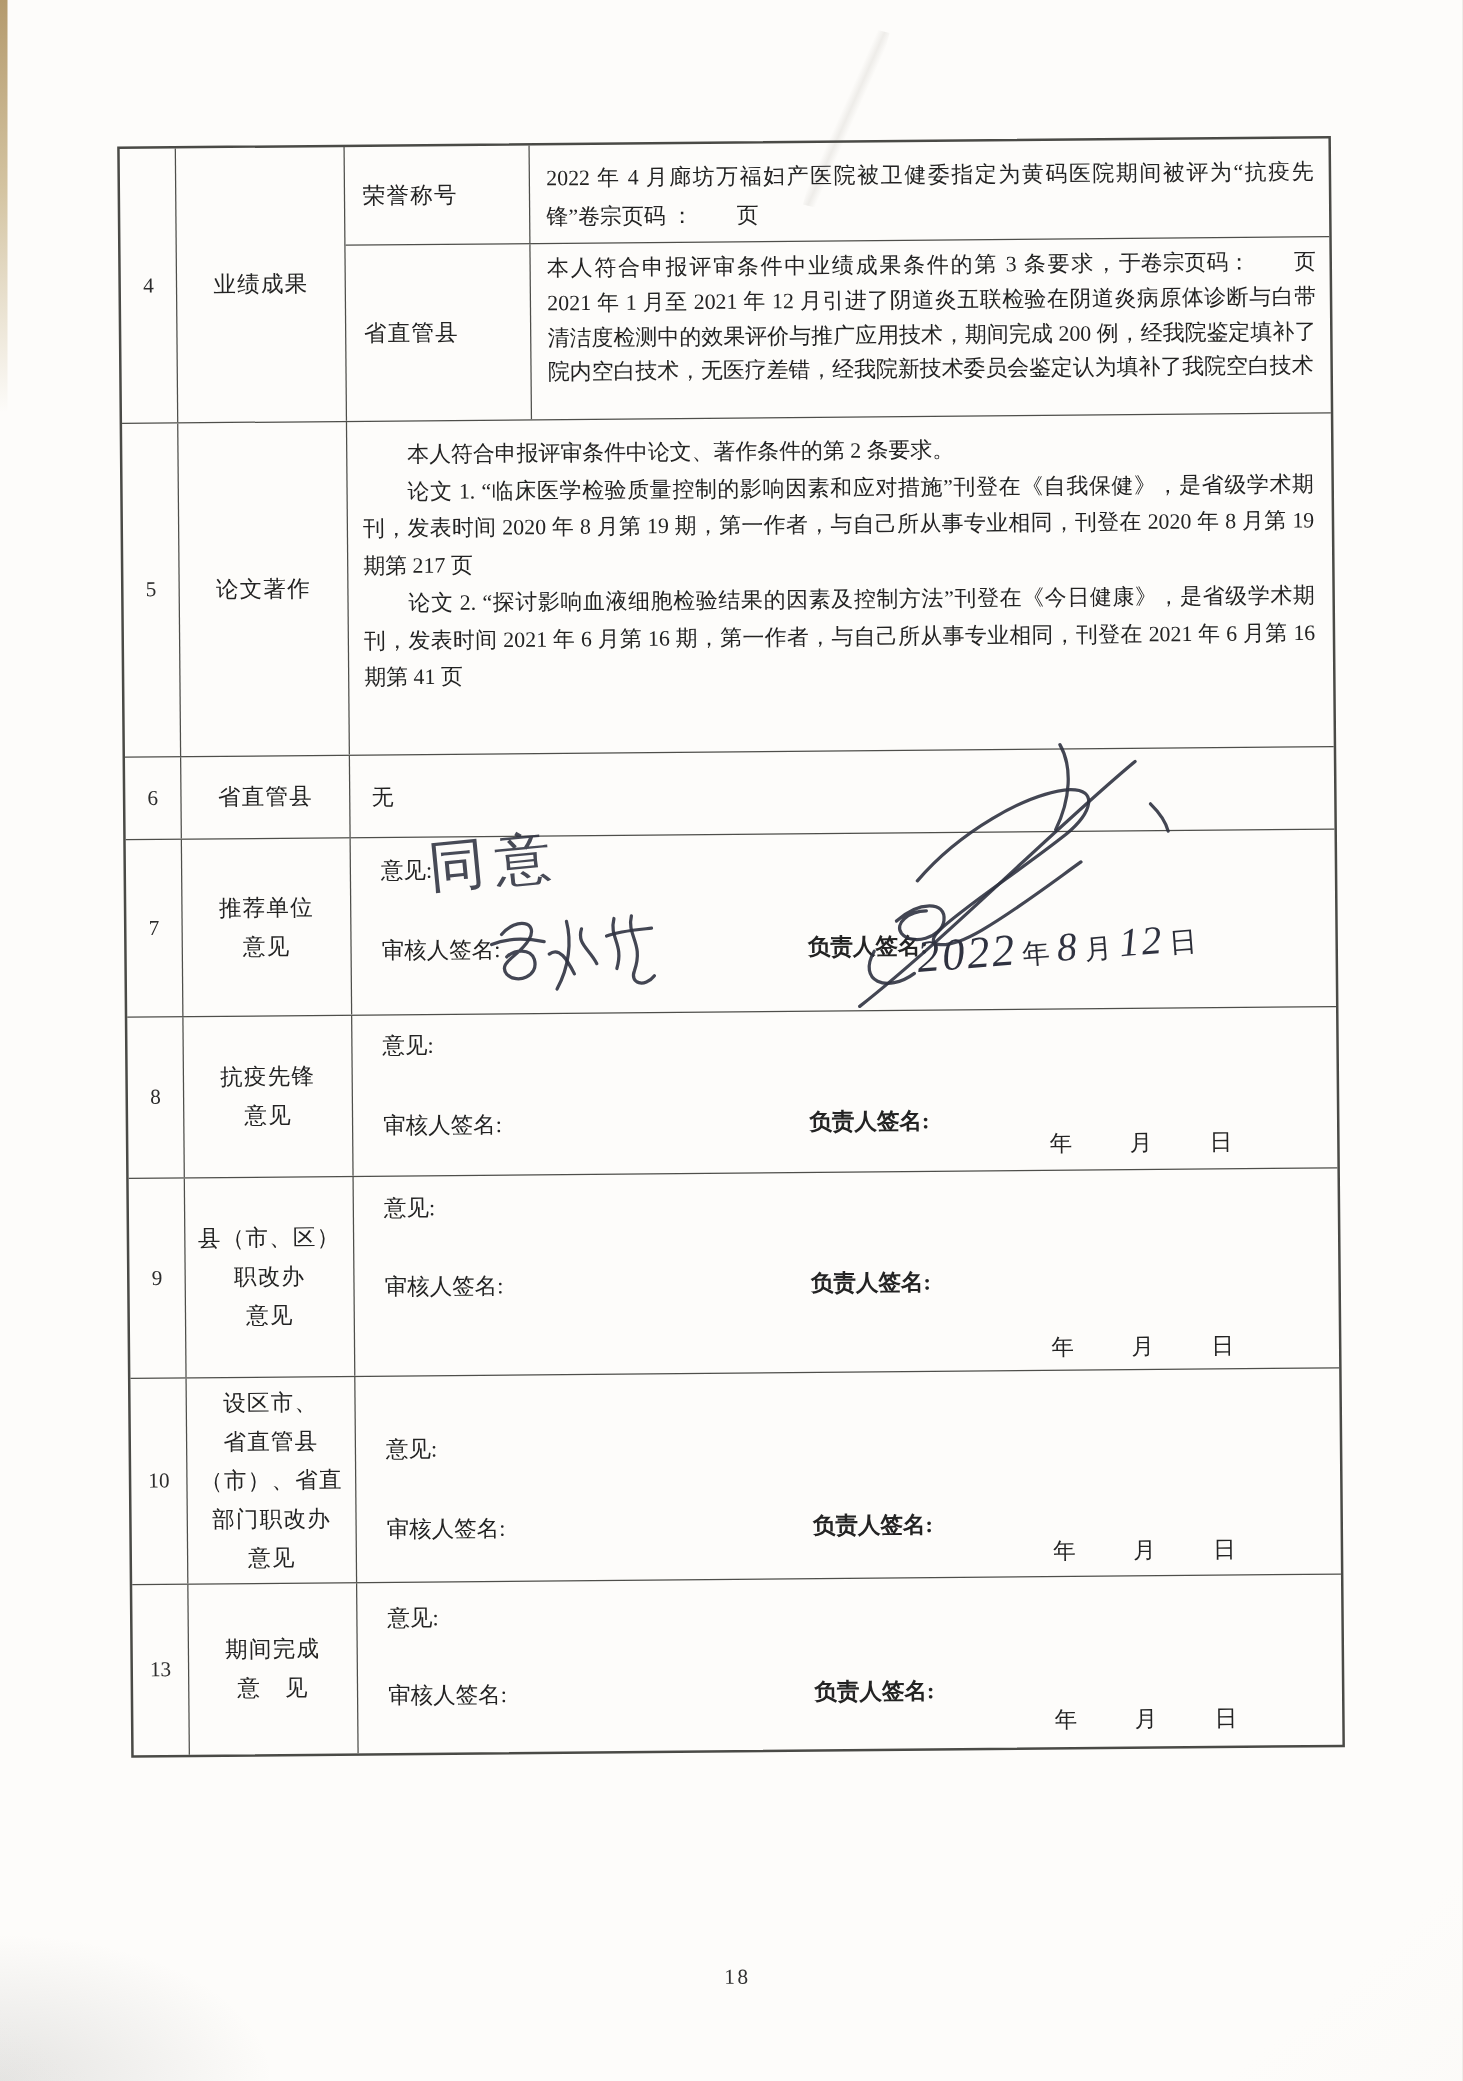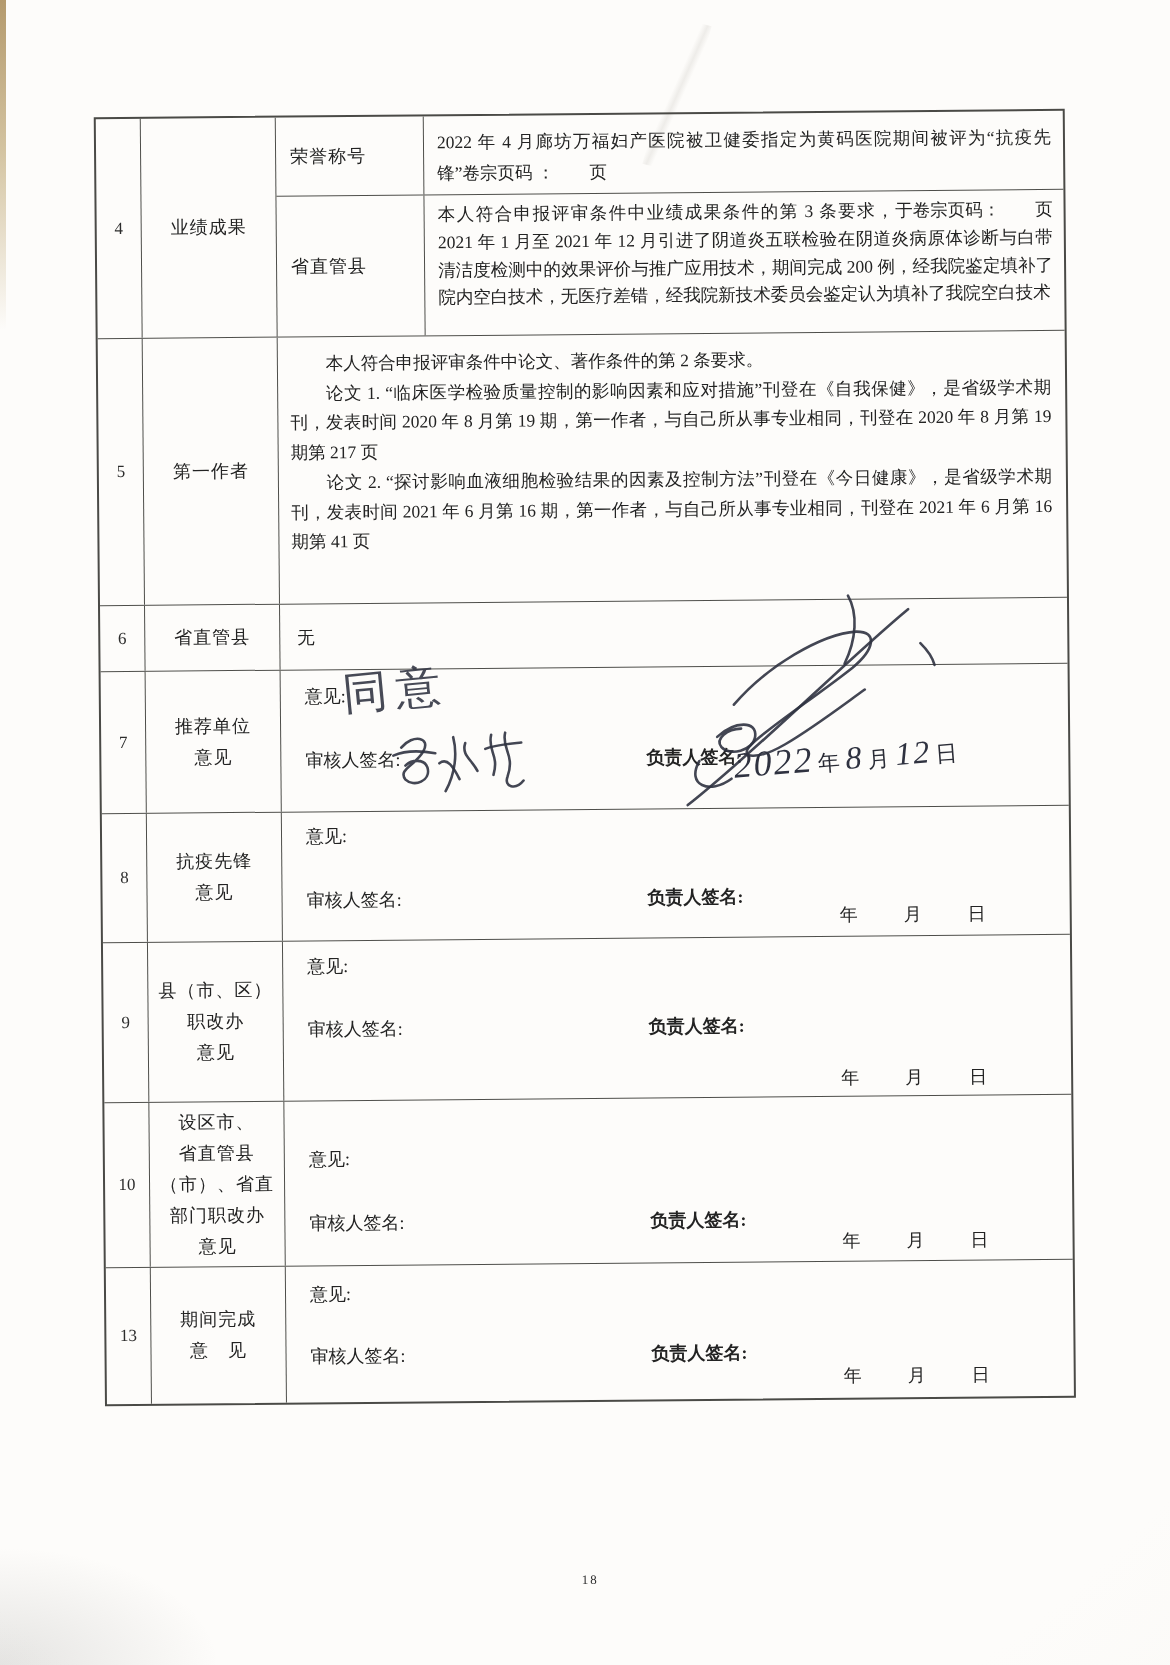--- a/index.html
+++ b/index.html
@@ -93,21 +93,21 @@
   .hw-date{
     left:734px;top:738px;display:flex;align-items:baseline;
     transform:rotate(-4deg);white-space:nowrap;
   }
   .hw-date b{font-weight:500;font-style:italic;font-size:36px;letter-spacing:2px;}
   .hw-date b.md{font-size:32px;}
   .hw-date u{text-decoration:none;font-size:22px;margin:0 6px 0 4px;color:#2a2c36;}
 
   .pagenum{
     position:absolute;left:50%;top:1572px;transform:translateX(-58%);
-    font-size:13px;color:#2f2f2f;letter-spacing:2px;
+    font-size:17px;color:#2f2f2f;letter-spacing:2px;
   }
 </style>
 </head>
 <body>
 
 <div class="sheet">
   <div class="scan-edge"></div>
   <div class="crease"></div>
 
   <div class="skew">
@@ -136,21 +136,21 @@
             </div>
           </div>
         </div>
       </div>
 
       <div class="trow" style="height:267px">
         <div class="col-no">
             <span>5</span>
           </div>
         <div class="col-label">
-            <span>第一作者</span>
+            <span>论文著作</span>
           </div>
         <div class="cell t5">
           <p>本人符合申报评审条件中论文、著作条件的第 2 条要求。</p>
           <p>论文 1. “临床医学检验质量控制的影响因素和应对措施”刊登在《自我保健》，是省级学术期刊，发表时间 2020 年 8 月第 19 期，第一作者，与自己所从事专业相同，刊登在 2020 年 8 月第 19 期第 217 页</p>
           <p>论文 2. “探讨影响血液细胞检验结果的因素及控制方法”刊登在《今日健康》，是省级学术期刊，发表时间 2021 年 6 月第 16 期，第一作者，与自己所从事专业相同，刊登在 2021 年 6 月第 16 期第 41 页</p>
         </div>
       </div>
 
       <div class="trow" style="height:66px">
         <div class="col-no">

